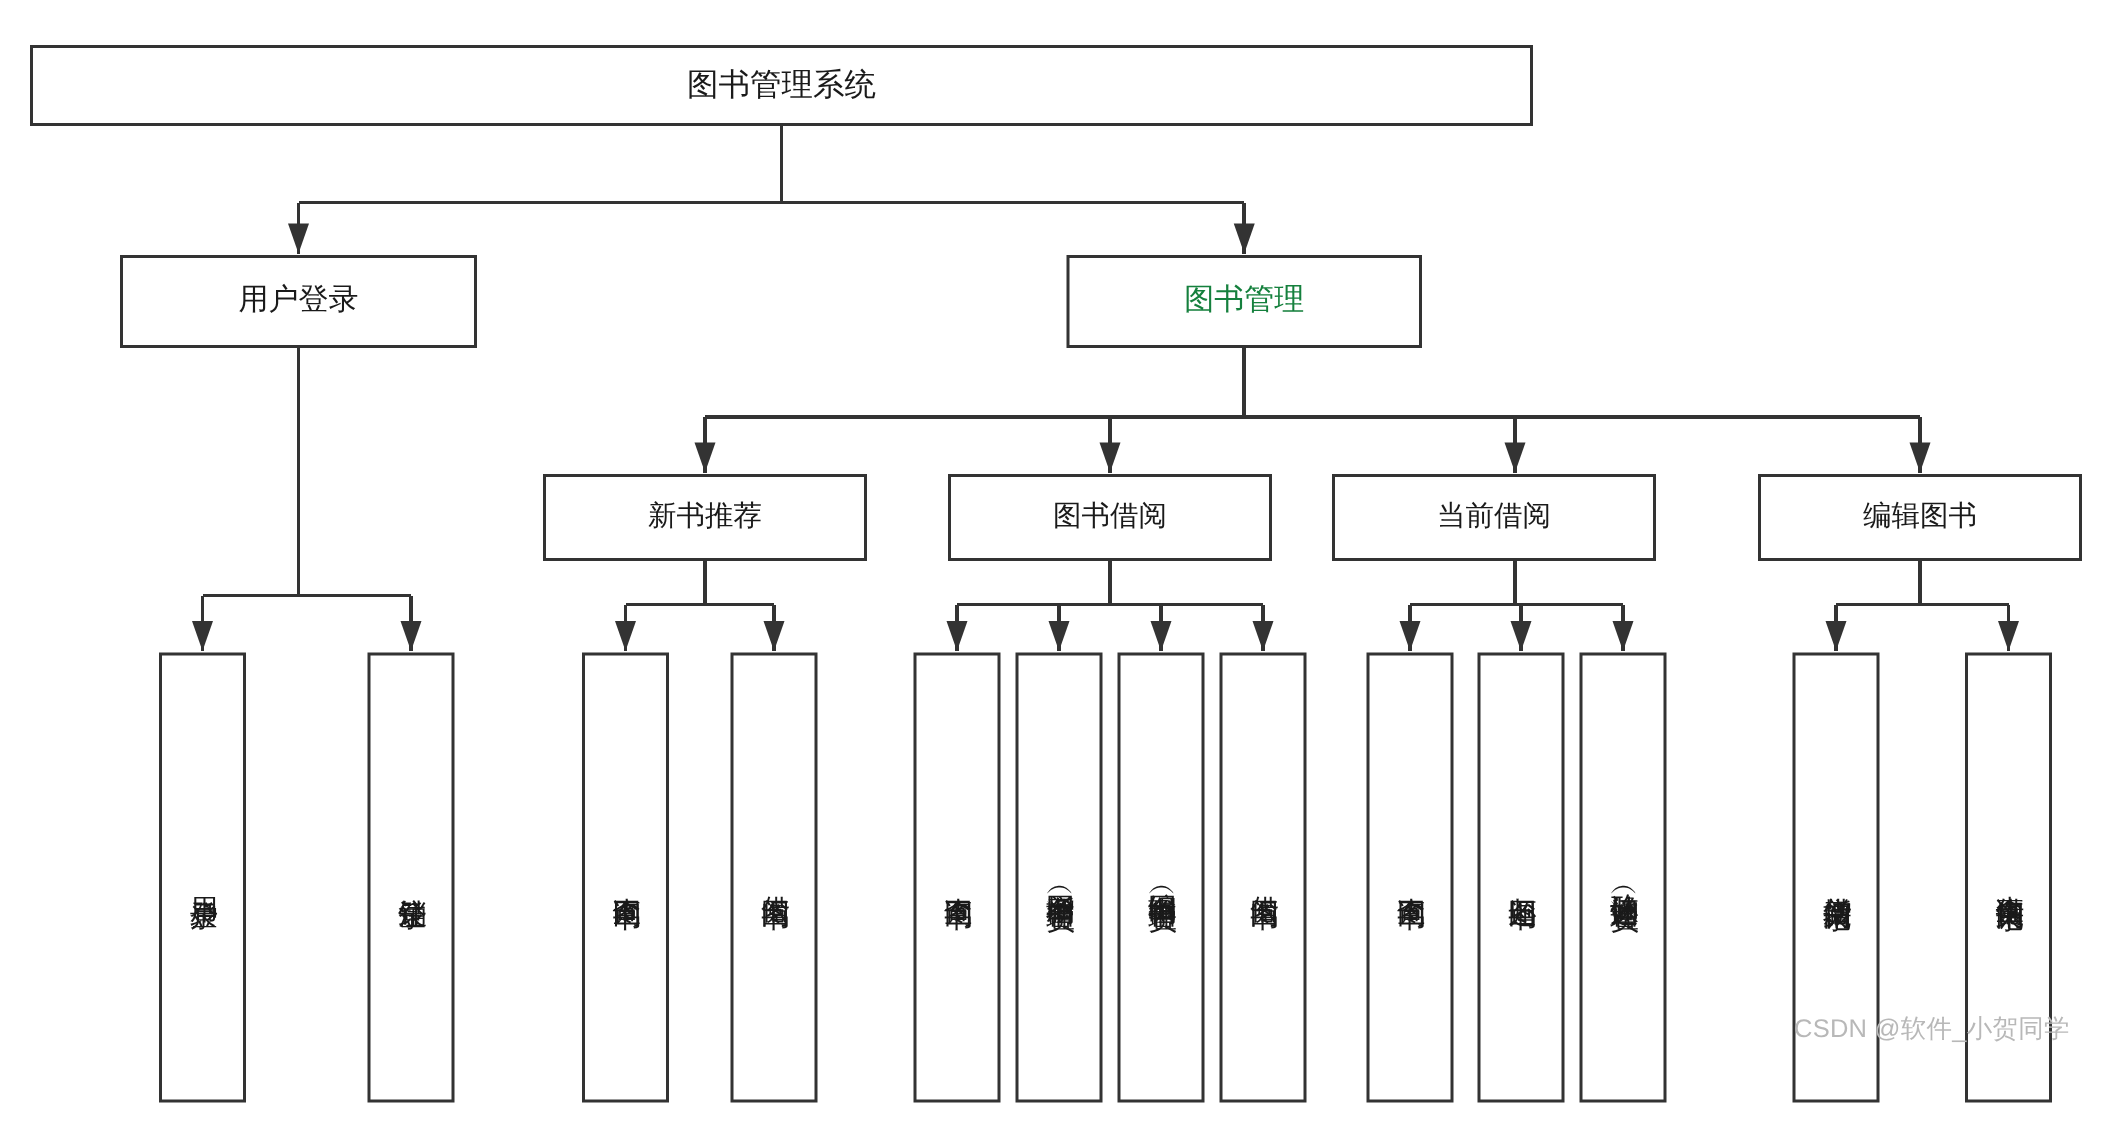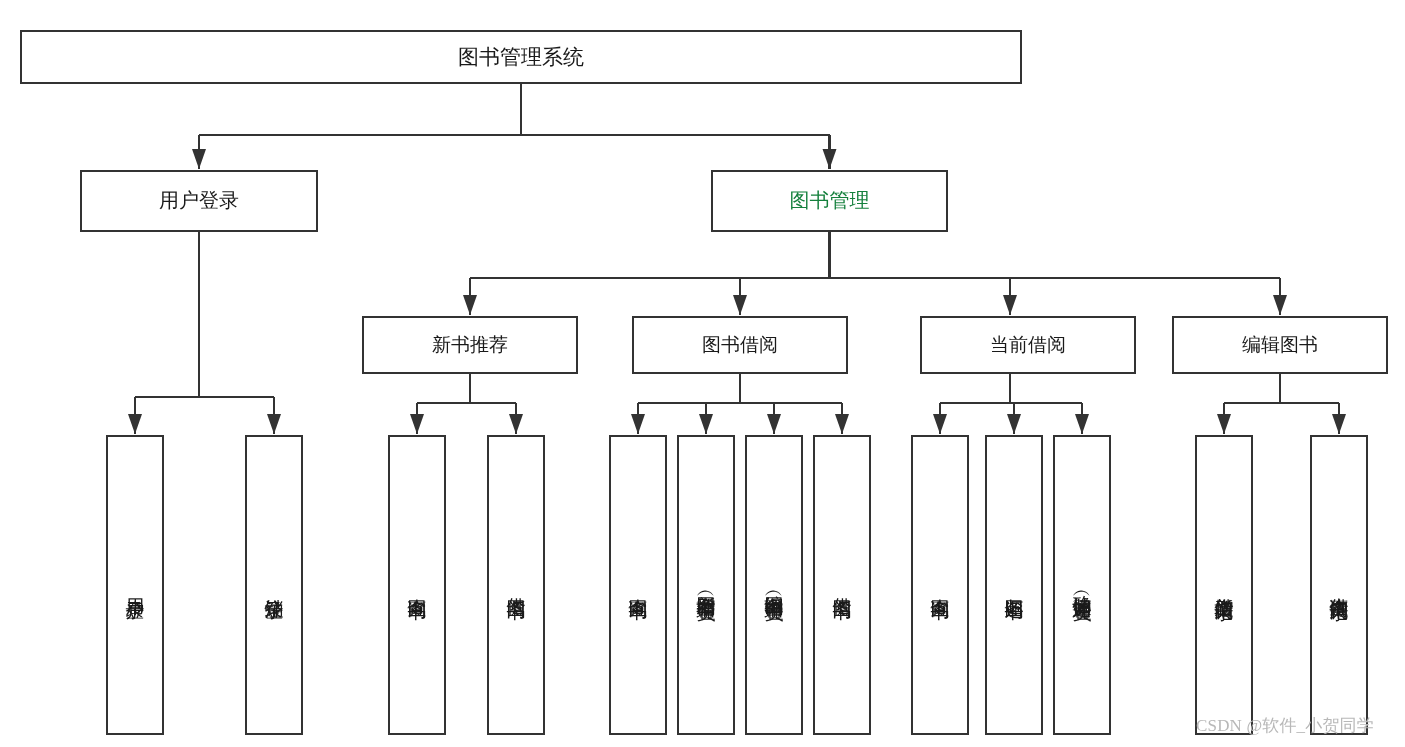--- a/index.html
+++ b/index.html
@@ -132,21 +132,21 @@
       </div>
       <div class="node horiz lvl1-node" style="left: 711px; top: 170px; width: 237px; height: 62px; border-color: rgb(51, 51, 51); background: rgb(255, 255, 255);">
         <span class="lbl" style="color: #15803d;">图书管理</span>
       </div>
       <div class="node horiz lvl2-node" style="left: 362px; top: 316px; width: 216px; height: 58px; border-color: rgb(51, 51, 51); background: rgb(255, 255, 255);">
         <span class="lbl" style="color: rgb(26, 26, 26);">新书推荐</span>
       </div>
       <div class="node horiz lvl2-node" style="left: 632px; top: 316px; width: 216px; height: 58px; border-color: rgb(51, 51, 51); background: rgb(255, 255, 255);">
         <span class="lbl" style="color: rgb(26, 26, 26);">图书借阅</span>
       </div>
-      <div class="node horiz lvl2-node" style="left: 920px; top: 316px; width: 216px; height: 58px; border-color: rgb(51, 51, 51); background: rgb(255, 255, 255);">
+      <div class="node horiz lvl2-node" style="left: 888px; top: 316px; width: 216px; height: 58px; border-color: rgb(51, 51, 51); background: rgb(255, 255, 255);">
         <span class="lbl" style="color: rgb(26, 26, 26);">当前借阅</span>
       </div>
       <div class="node horiz lvl2-node" style="left: 1172px; top: 316px; width: 216px; height: 58px; border-color: rgb(51, 51, 51); background: rgb(255, 255, 255);">
         <span class="lbl" style="color: rgb(26, 26, 26);">编辑图书</span>
       </div>
       <div class="node vert leaf-node" style="left: 106px; top: 435px; width: 58px; height: 300px; border-color: rgb(51, 51, 51); background: rgb(255, 255, 255);">
         <span class="lbl" style="color: rgb(26, 26, 26);">用户登录</span>
       </div>
       <div class="node vert leaf-node" style="left: 245px; top: 435px; width: 58px; height: 300px; border-color: rgb(51, 51, 51); background: rgb(255, 255, 255);">
         <span class="lbl" style="color: rgb(26, 26, 26);">注销登录</span>
@@ -178,14 +178,14 @@
       <div class="node vert leaf-node" style="left: 1053px; top: 435px; width: 58px; height: 300px; border-color: rgb(51, 51, 51); background: rgb(255, 255, 255);">
         <span class="lbl" style="color: rgb(26, 26, 26);">确认归还（管理员）</span>
       </div>
       <div class="node vert leaf-node" style="left: 1195px; top: 435px; width: 58px; height: 300px; border-color: rgb(51, 51, 51); background: rgb(255, 255, 255);">
         <span class="lbl" style="color: rgb(26, 26, 26);">新增借阅记录</span>
       </div>
       <div class="node vert leaf-node" style="left: 1310px; top: 435px; width: 58px; height: 300px; border-color: rgb(51, 51, 51); background: rgb(255, 255, 255);">
         <span class="lbl" style="color: rgb(26, 26, 26);">查询借阅记录</span>
       </div>
     </div>
-  <div class="watermark" style="left: 1196px; top: 714px; color: rgb(184, 184, 184); font-family: Liberation Serif, serif;">CSDN @软件_小贺同学</div>
+  <div class="watermark" style="left: 1196px; top: 674px; color: rgb(184, 184, 184);">CSDN @软件_小贺同学</div>
 </div>
 
 </body></html>

